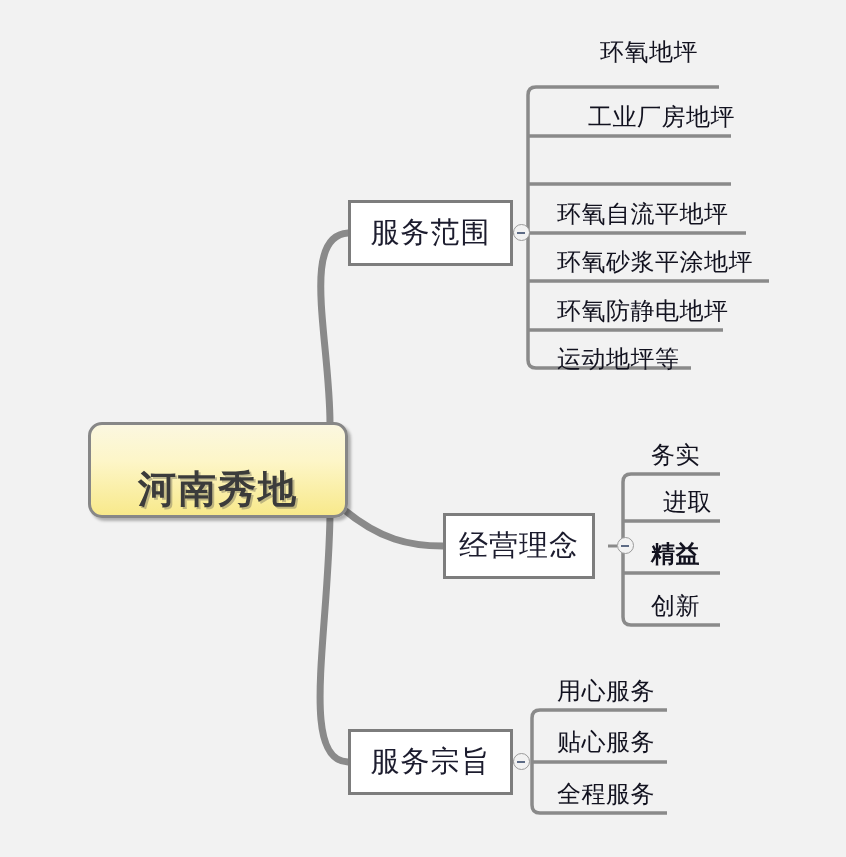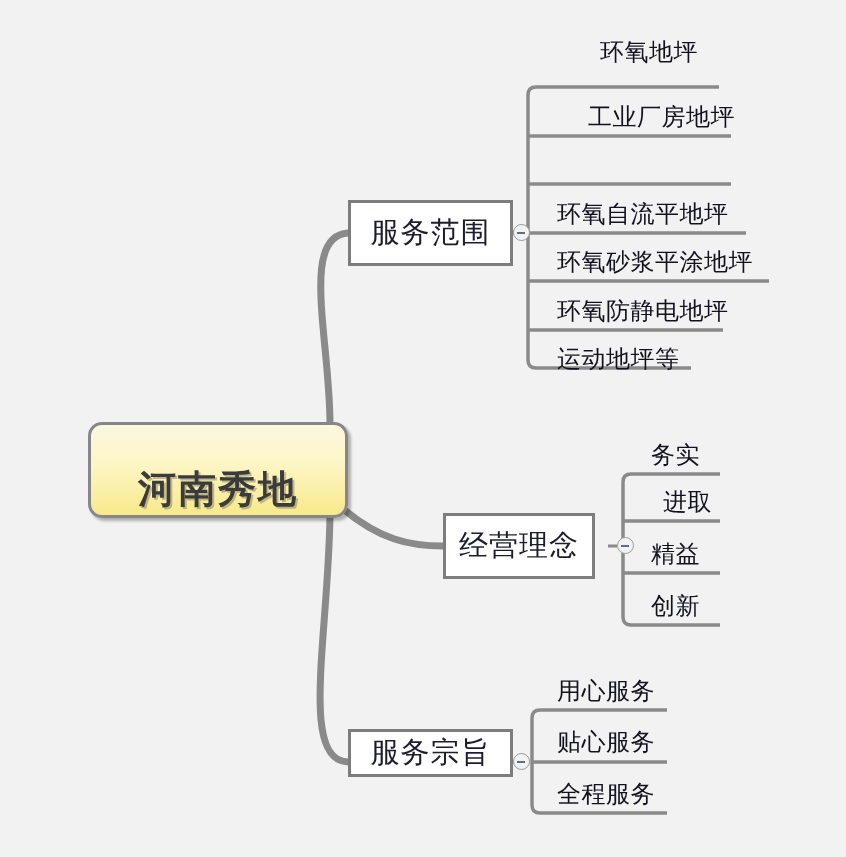--- a/index.html
+++ b/index.html
@@ -148,24 +148,24 @@
   <div class="leaf" style="left:557px; top:295px;">环氧防静电地坪</div>
   <div class="leaf" style="left:557px; top:343px;">运动地坪等</div>
 
   <div class="branch-node" style="left:443px; top:513px; width:152px; height:66px;">
     <span class="branch-label">经营理念</span>
   </div>
   <div class="collapse-btn" style="left:617px; top:537px;"></div>
 
   <div class="leaf" style="left:651px; top:439px;">务实</div>
   <div class="leaf" style="left:651px; top:486px;margin-left:12px;">进取</div>
-  <div class="leaf" style="left:651px; top:538px;">精益</div>
+  <div class="leaf" style="left:651px; top:538px;font-weight:bold;">精益</div>
   <div class="leaf" style="left:651px; top:590px;">创新</div>
 
-  <div class="branch-node" style="left:348px; top:729px; width:165px; height:48px;">
+  <div class="branch-node" style="left:348px; top:729px; width:165px; height:66px;">
     <span class="branch-label">服务宗旨</span>
   </div>
   <div class="collapse-btn" style="left:513px; top:753px;"></div>
 
   <div class="leaf" style="left:557px; top:675px;">用心服务</div>
   <div class="leaf" style="left:557px; top:726px;">贴心服务</div>
   <div class="leaf" style="left:557px; top:778px;">全程服务</div>
 
 </div>
 

